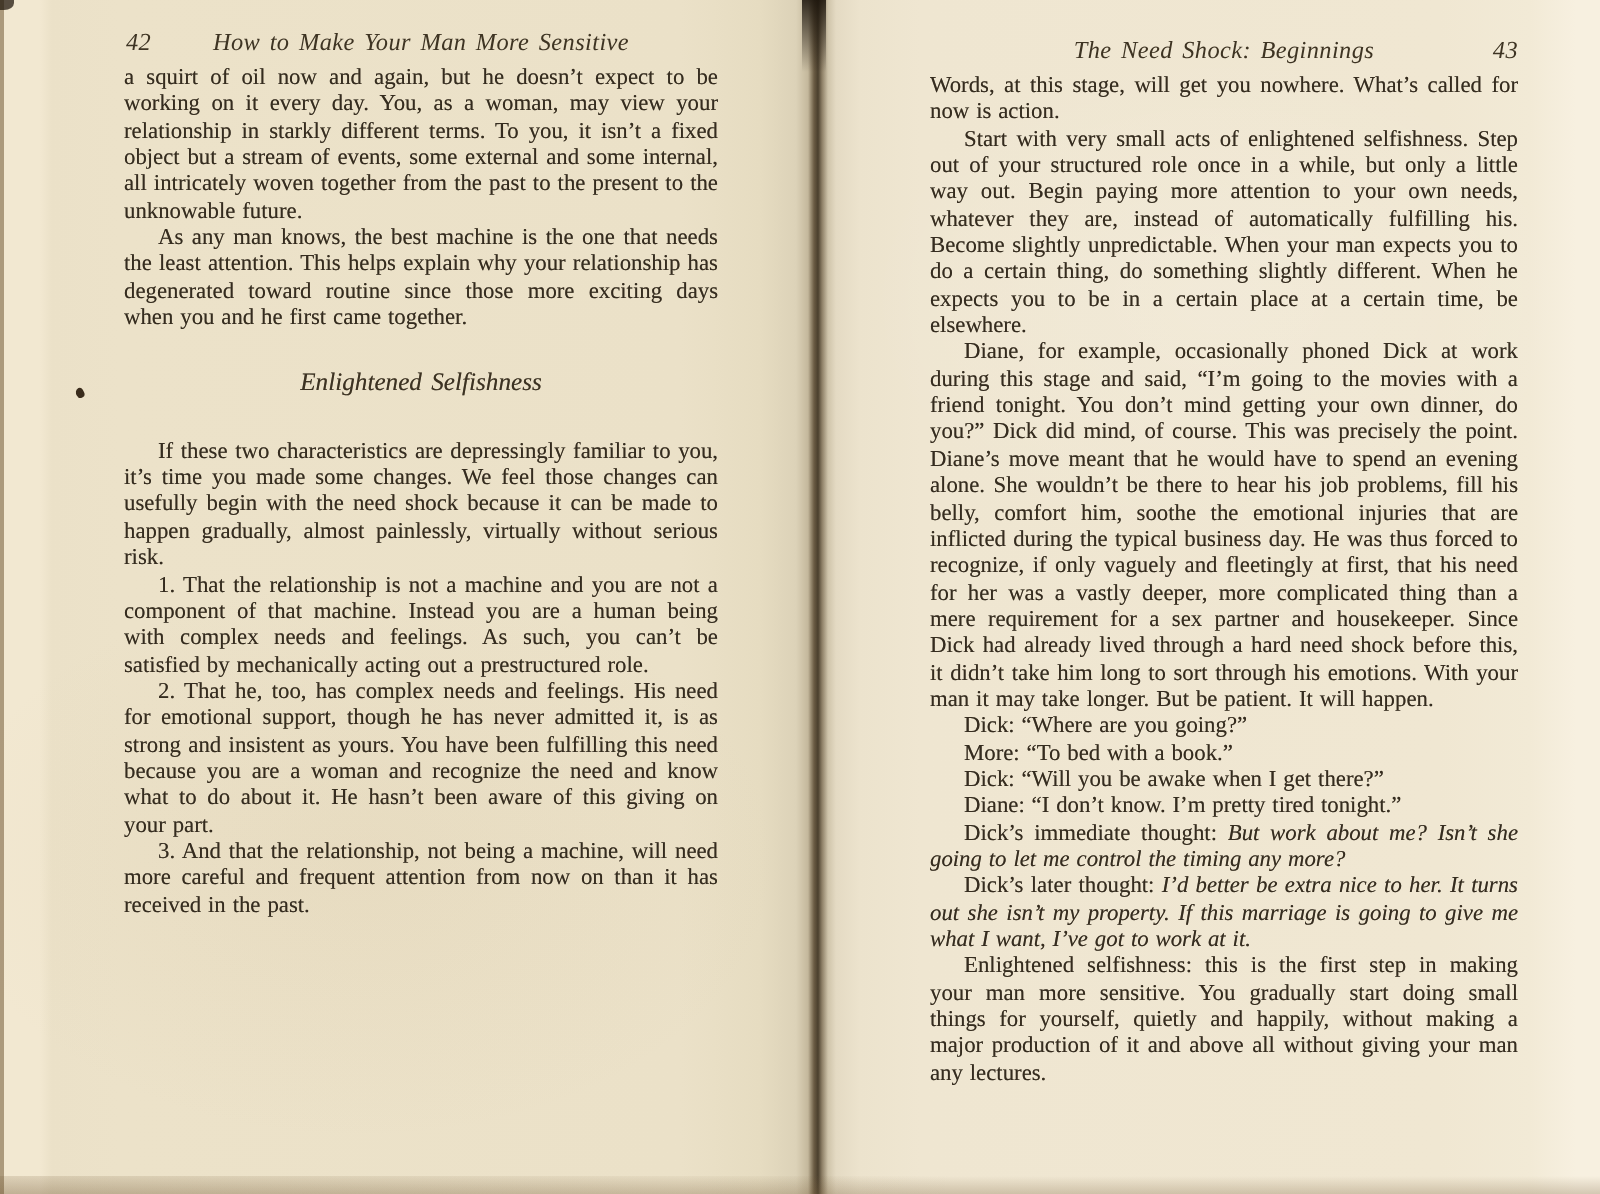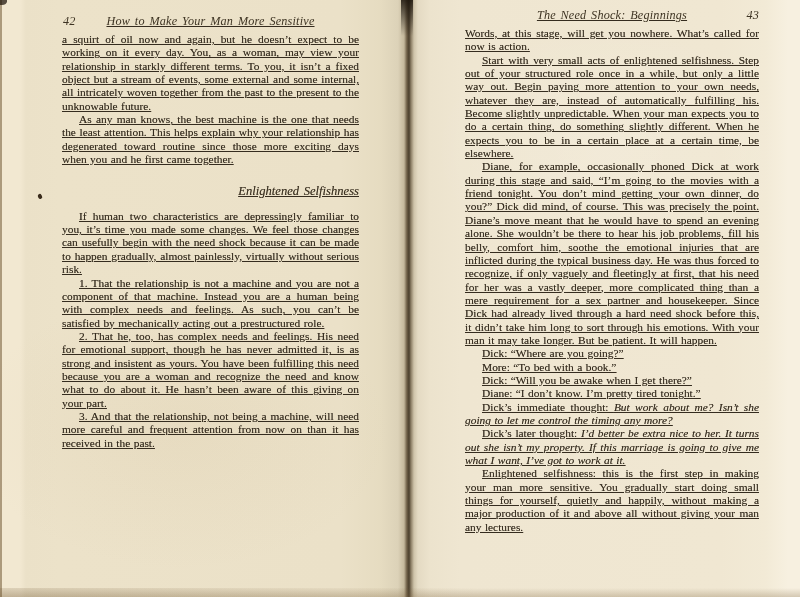--- a/index.html
+++ b/index.html
@@ -55,24 +55,23 @@
     position: absolute;
     left: 38px; top: 194px;
     width: 4px; height: 5px;
     background: #3a2c1c;
     border-radius: 60% 40% 50% 50%;
     transform: rotate(-30deg);
   }
   .page {
     position: absolute;
     color: #352c1f;
-    text-decoration: underline;
   }
   .page-left  { left: 62px;  top: 14px; width: 297px; }
-  .page-right { left: 465px; top: 8px; width: 294px; }
+  .page-right { left: 465px; top: 18px; width: 294px; }
 
   .page-header {
     position: relative;
     height: 19px;
     font-style: italic;
     font-size: 12.2px;
     line-height: 15px;
     color: #3e3423;
     text-align: center;
     letter-spacing: 0.2px;
@@ -88,22 +87,22 @@
     text-align: justify;
     word-spacing: 0.6px;
     hyphens: none;
     text-shadow: 0 0 0.3px rgba(53,44,31,0.55);
   }
   .block { margin: 0; }
   .block.indent { text-indent: 17px; }
   .block.heading {
     font-style: italic;
     font-size: 12.6px;
-    margin: 19px 0 11px;
-    text-align: right;
+    margin: 19px 0 21px;
+    text-align: center;
     text-indent: 0;
     color: #3c3222;
     word-spacing: 1.5px;
   }
   .it { font-style: italic; }
 </style>
 </head>
 <body>
 
 <div class="scan">
@@ -114,21 +113,21 @@
 
   <section class="page page-left">
     <header class="page-header">
       <span class="folio folio-left">42</span>
       <span class="running-head">How to Make Your Man More Sensitive</span>
     </header>
     <div class="text-column">
         <div class="block p"><span>a squirt of oil now and again, but he doesn’t expect to be working on it every day. You, as a woman, may view your relationship in starkly different terms. To you, it isn’t a fixed object but a stream of events, some external and some internal, all intricately woven together from the past to the present to the unknowable future.</span></div>
         <div class="block p indent"><span>As any man knows, the best machine is the one that needs the least attention. This helps explain why your relationship has degenerated toward routine since those more exciting days when you and he first came together.</span></div>
         <div class="block heading"><span>Enlightened Selfishness</span></div>
-        <div class="block p indent"><span>If human two characteristics are depressingly familiar to you, it’s time you made some changes. We feel those changes can usefully begin with the need shock because it can be made to happen gradually, almost painlessly, virtually without serious risk.</span></div>
+        <div class="block p indent"><span>If these two characteristics are depressingly familiar to you, it’s time you made some changes. We feel those changes can usefully begin with the need shock because it can be made to happen gradually, almost painlessly, virtually without serious risk.</span></div>
         <div class="block p indent"><span>1. That the relationship is not a machine and you are not a component of that machine. Instead you are a human being with complex needs and feelings. As such, you can’t be satisfied by mechanically acting out a prestructured role.</span></div>
         <div class="block p indent"><span>2. That he, too, has complex needs and feelings. His need for emotional support, though he has never admitted it, is as strong and insistent as yours. You have been fulfilling this need because you are a woman and recognize the need and know what to do about it. He hasn’t been aware of this giving on your part.</span></div>
         <div class="block p indent"><span>3. And that the relationship, not being a machine, will need more careful and frequent attention from now on than it has received in the past.</span></div>
       </div>
   </section>
 
   <section class="page page-right">
     <header class="page-header">
       <span class="running-head">The Need Shock: Beginnings</span>
       <span class="folio folio-right">43</span>

